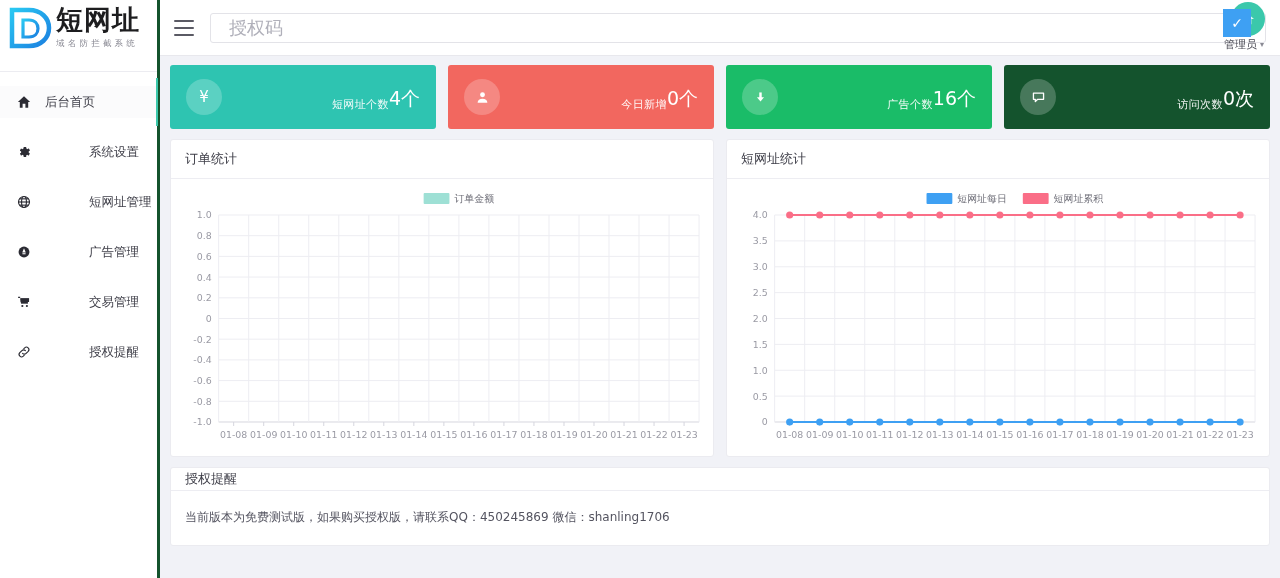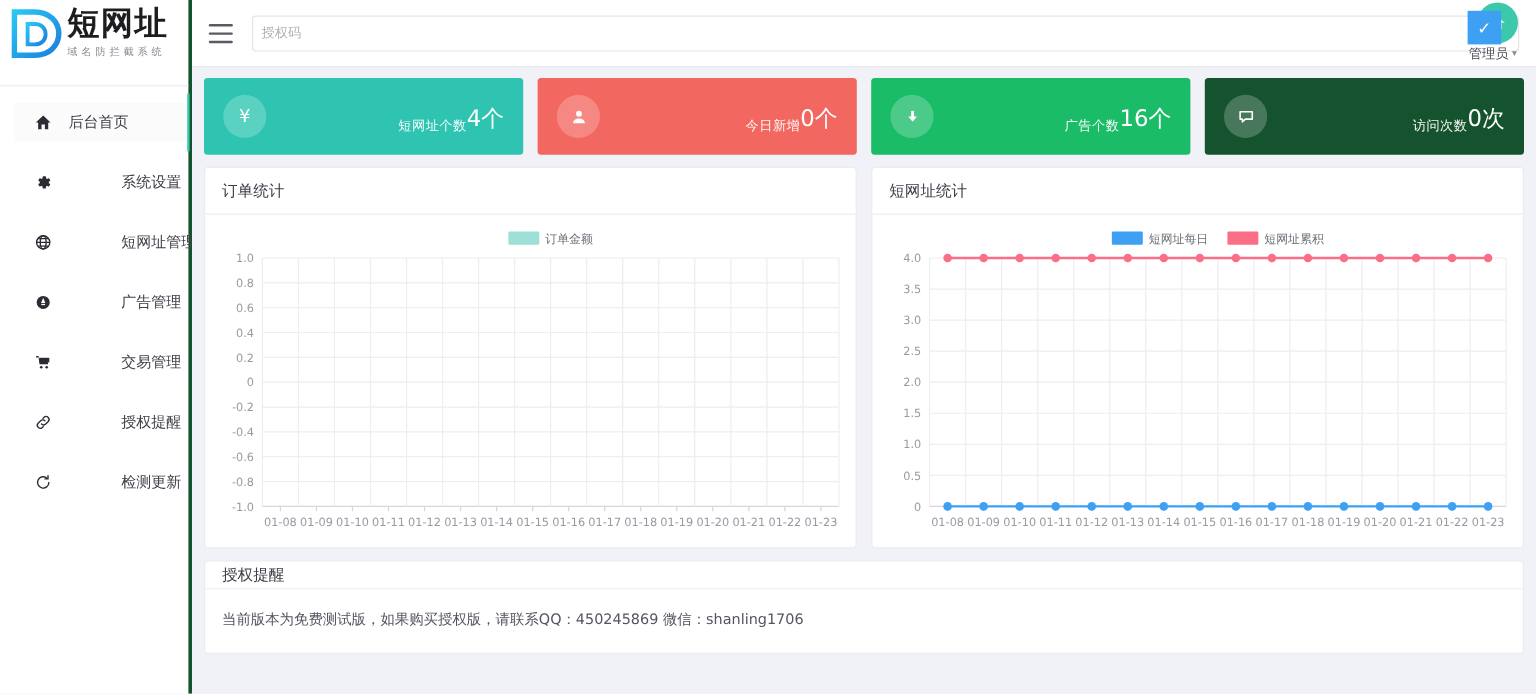--- a/index.html
+++ b/index.html
@@ -35,21 +35,21 @@
     margin-top: 3px; text-align: right; padding-right: 2px;
     font-family: "DejaVu Sans", sans-serif;
   }
   #sidebar-divider { height: 1px; background: #ececf1; margin-top: 15px; }
 
   .nav-item {
     height: 32px; display: flex; align-items: center;
     padding: 0 14px 0 16px; cursor: pointer;
     position: relative; margin-top: 0;
   }
-  .nav-list { padding-top: 8px; padding-left: 12px; }
+  .nav-list { padding-top: 8px; }
   .nav-item + .nav-item { margin-top: 0; gap: 44px; }
   .nav-icon {
     width: 16px; height: 16px; flex: 0 0 16px;
     display: flex; align-items: center; justify-content: center;
     color: #2b2b33;
   }
   .nav-icon svg { display: block; }
   .nav-label {
     margin-left: 13px; font-size: 12.5px; color: #40404a;
     font-family: "DejaVu Sans", sans-serif;
@@ -75,21 +75,21 @@
   }
   #hamburger {
     width: 20px; height: 16px; margin-left: 14px; margin-right: 16px;
     display: flex; flex-direction: column; justify-content: space-between;
     cursor: pointer;
   }
   #hamburger span { display: block; height: 2px; background: #5a5a64; border-radius: 1px; }
   #auth-input {
     flex: 1; height: 30px; margin-right: 14px;
     border: 1px solid #e3e3e8; border-radius: 3px;
-    padding: 0 7px; font-size: 11px; color: #40404a;
+    padding: 0 18px; font-size: 18px; color: #40404a;
     font-family: "DejaVu Sans", sans-serif;
     background: #fff; outline: none;
   }
   #auth-input::placeholder { color: #b0b0ba; }
 
   #user-area {
     position: absolute; right: 8px; top: 2px;
     width: 56px; height: 52px;
     display: flex; flex-direction: column; align-items: center;
     cursor: pointer;
@@ -279,30 +279,20 @@
       <span class="nav-icon">
         <svg viewBox="0 0 16 16" width="14" height="14" fill="none" stroke="#2b2b33" stroke-width="1.3" stroke-linecap="round">
           <path d="M6.4 9.6a2.8 2.8 0 0 0 4 0l2.4-2.4a2.83 2.83 0 0 0-4-4l-1 1"></path>
           <path d="M9.6 6.4a2.8 2.8 0 0 0-4 0L3.2 8.8a2.83 2.83 0 0 0 4 4l1-1"></path>
         </svg>
       </span>
       <span class="nav-label">授权提醒</span>
       <span class="nav-caret">›</span>
     </div>
 
-    <div class="nav-item" style="margin-top:18px;">
-      <span class="nav-icon">
-        <svg viewBox="0 0 16 16" width="14" height="14" fill="none" stroke="#2b2b33" stroke-width="1.3" stroke-linecap="round">
-          <path d="M13.4 8a5.4 5.4 0 1 1-1.6-3.85"></path>
-          <path d="M12.6 1.6 L12.6 4.6 L9.6 4.6"></path>
-        </svg>
-      </span>
-      <span class="nav-label">检测更新</span>
-      <span class="nav-caret"></span>
-    </div>
 
   </div>
 </div>
 
 <div id="topbar">
   <div id="hamburger">
     <span></span>
       <span></span>
       <span></span>
   </div>

